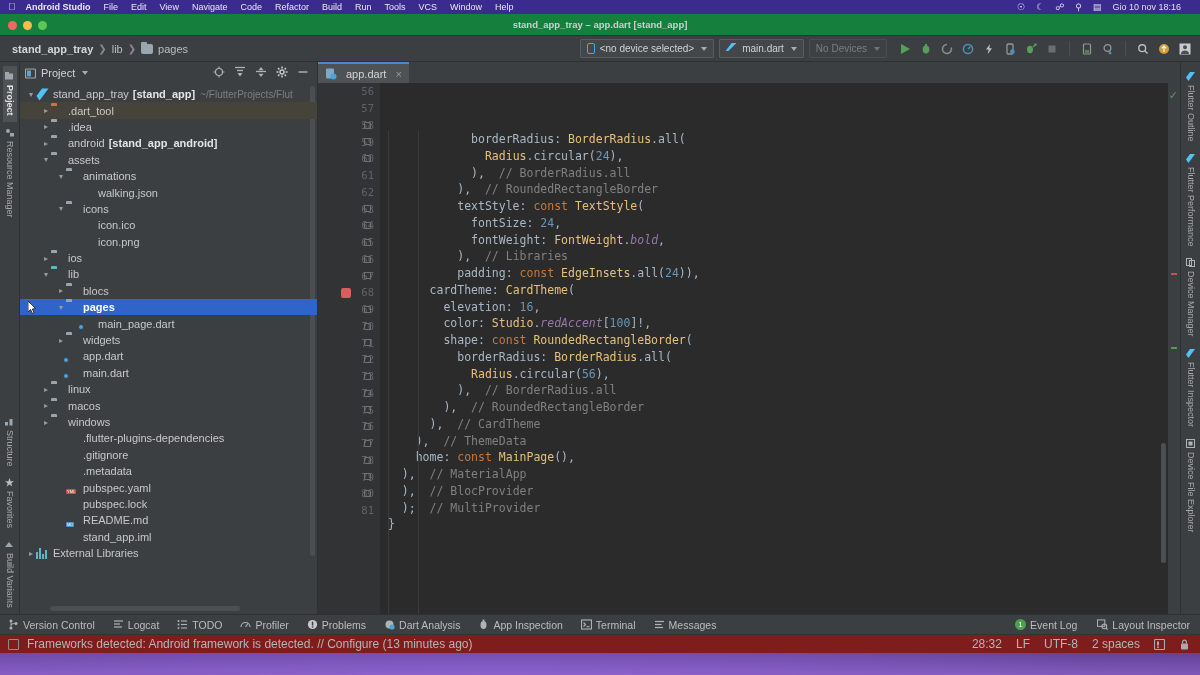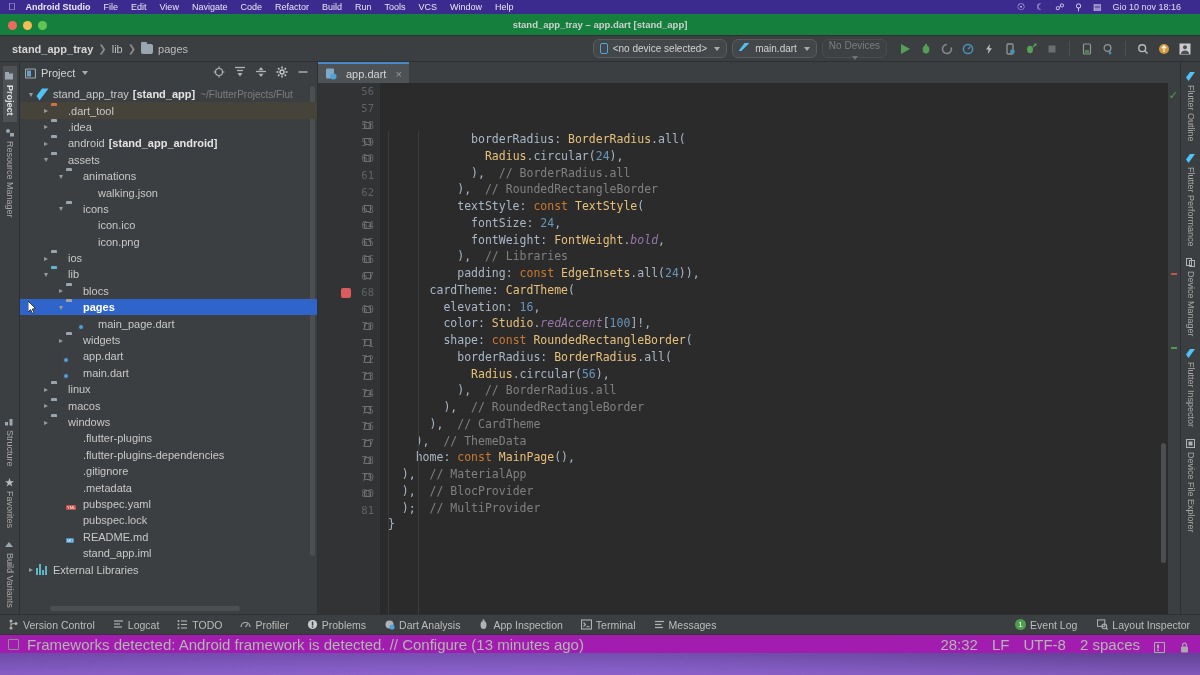--- a/index.html
+++ b/index.html
@@ -61,24 +61,24 @@
   .crumbs { display: flex; align-items: center; font-size: 11px; gap: 5px; padding-left: 6px; }
   .crumbs .c0 { color: #d6d6d6; font-weight: bold; }
   .crumbs .sep { color: #8a8a8a; font-size: 10px; }
   .crumbs .c { color: #bcbcbc; }
   .crumbs .fold { width: 12px; height: 10px; background: #9aa7b0; border-radius: 1px 2px 2px 2px; position: relative; }
   .crumbs .fold:before { content:""; position:absolute; left:0; top:-2px; width:6px; height:3px; background:#9aa7b0; border-radius:1px; }
 
   .tb-right { margin-left: auto; display: flex; align-items: center; gap: 5px; padding-right: 2px; }
   .combo {
     height: 19px; display: flex; align-items: center; gap: 5px; padding: 0 6px;
-    border: 1px solid #5a5d5f; border-radius: 6px; background: #43474a;
+    border: 1px solid #5a5d5f; border-radius: 1px; background: #43474a;
     font-size: 10px; color: #d2d2d2; white-space: nowrap;
   }
-  .combo.dim { color: #7c7f81; border-color: #4b4e50; background: #3e4143; flex-direction: column; }
+  .combo.dim { color: #7c7f81; border-color: #4b4e50; background: #3e4143; }
   .caret { width: 0; height: 0; border-left: 3.5px solid transparent; border-right: 3.5px solid transparent;
            border-top: 4px solid #aaadaf; margin-left: 2px; }
   .combo.dim .caret { border-top-color: #707375; }
   .phone-ico { width: 8px; height: 11px; border: 1.4px solid #4fa8d8; border-radius: 2px; }
   .flut-ico { width: 11px; height: 11px; position: relative; }
   .flut-ico:before { content:""; position:absolute; left:1px; top:0; width:8px; height:8px;
      background:#4fc3f7; transform: skewX(-20deg); clip-path: polygon(40% 0,100% 0,35% 100%,0 100%); }
   .tbicons { display: flex; align-items: center; gap: 7px; margin-left: 6px; }
   .tbi { width: 14px; height: 14px; opacity: .92; display: flex; align-items: center; justify-content: center; }
   .vsep { width: 1px; height: 15px; background: #4e5153; margin: 0 3px; }
@@ -183,22 +183,22 @@
   }
   .bt { display: flex; align-items: center; gap: 4px; margin-right: 18px; white-space: nowrap; }
   .bt .g { width: 11px; height: 11px; display: flex; align-items: center; justify-content: center; }
   .bt-right { margin-left: auto; display: flex; align-items: center; gap: 20px; padding-right: 2px; }
   .badge { width: 11px; height: 11px; border-radius: 50%; background: #4f9e4f; color: #fff;
            font-size: 8px; display: flex; align-items: center; justify-content: center; }
 
   
   .statusbar {
     position: absolute; left: 0; top: 634px; width: 1200px; height: 19px;
-    background: #a21caf; display: flex; align-items: center; padding: 0 8px;
-    font-size: 15px; color: #b4b4b4; border-top: 1px solid #313335;
+    background: #7f1d1d; display: flex; align-items: center; padding: 0 8px;
+    font-size: 12px; color: #b4b4b4; border-top: 1px solid #313335;
   }
   .sb-ico { width: 11px; height: 11px; border: 1px solid #8d8d8d; border-radius: 1px; margin-right: 8px; flex: none; }
   .sb-right { margin-left: auto; display: flex; align-items: center; gap: 14px; padding-right: 2px; }
   .sb-right .g { width: 11px; height: 11px; }
 </style>
 </head>
 <body>
 
 <div id="app">
 
@@ -588,26 +588,20 @@
               <span style="width: 21px; flex: 0 0 auto;"></span>
               <span class="arrow">▸</span>
               <span class="ico"><span class="fold-ico"></span></span>
               <span class="lbl">macos</span>
             </div>
             <div class="row">
               <span style="width: 21px; flex: 0 0 auto;"></span>
               <span class="arrow">▸</span>
               <span class="ico"><span class="fold-ico"></span></span>
               <span class="lbl">windows</span>
-            </div>
-            <div class="row">
-              <span style="width: 36px; flex: 0 0 auto;"></span>
-              <span class="arrow"></span>
-              <span class="ico"><span class="file-ico"></span></span>
-              <span class="lbl">.flutter-plugins</span>
             </div>
             <div class="row">
               <span style="width: 36px; flex: 0 0 auto;"></span>
               <span class="arrow"></span>
               <span class="ico"><span class="file-ico"></span></span>
               <span class="lbl">.flutter-plugins-dependencies</span>
             </div>
             <div class="row">
               <span style="width: 36px; flex: 0 0 auto;"></span>
               <span class="arrow"></span>

